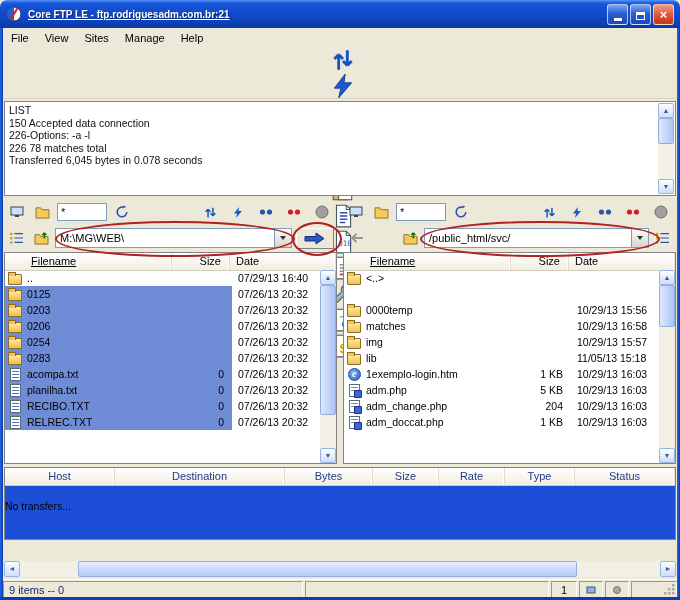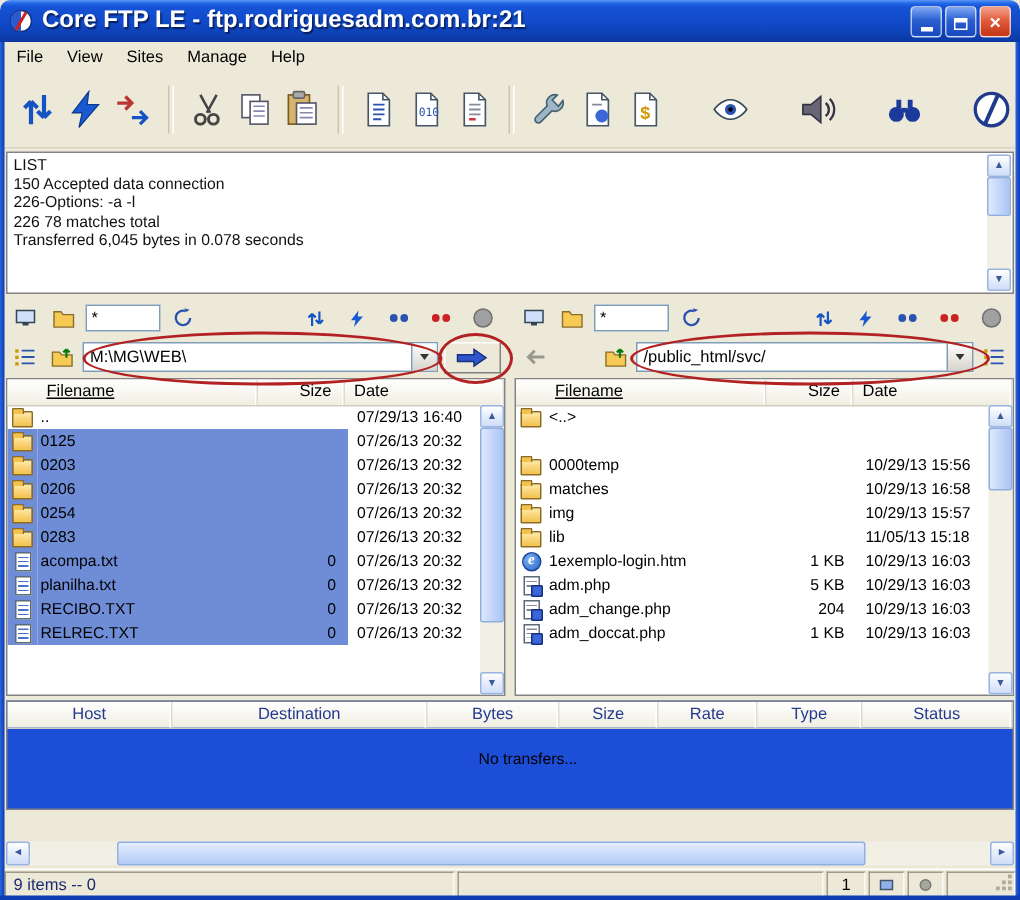--- a/index.html
+++ b/index.html
@@ -7,38 +7,38 @@
     font-family:"Liberation Sans",sans-serif;-webkit-font-smoothing:antialiased;}
   
   .frame-l,.frame-r{position:absolute;top:26px;bottom:0;width:3px;background:linear-gradient(90deg,#2a64e0,#0b3cb0);z-index:5;}
   .frame-l{left:0}.frame-r{right:0}
   .frame-b{position:absolute;left:0;right:0;bottom:0;height:3px;background:#0b3cb0;z-index:5;}
   
   .titlebar{position:absolute;left:0;top:0;width:680px;height:28px;border-radius:7px 7px 0 0;
     background:linear-gradient(180deg,#5a96f5 0%,#2268e8 8%,#1553d6 16%,#1149c8 55%,#0d3fb2 85%,#0a36a0 100%);
     display:flex;align-items:center;padding:0 6px;box-sizing:border-box;z-index:6;}
   .appicon{width:17px;height:17px;margin-right:5px;display:flex;align-items:center;}
-  .title-text{color:#fff;font-weight:bold;font-size:16px;text-shadow:1px 1px 1px rgba(0,0,20,.6);flex:1;
-    white-space:nowrap;overflow:hidden;}
+  .title-text{color:#fff;font-weight:bold;font-size:10px;text-shadow:1px 1px 1px rgba(0,0,20,.6);flex:1;
+    white-space:nowrap;overflow:hidden;text-decoration:underline;}
   .winbtns{display:flex;gap:2px;}
   .wbtn{width:21px;height:21px;border-radius:3px;border:1px solid rgba(255,255,255,.65);box-sizing:border-box;
     padding:0;cursor:default;position:relative;}
   .wbtn.mm{background:linear-gradient(180deg,#7da7f5,#2b5fd0 45%,#1b4bc0 90%);}
   .wbtn.cl{background:linear-gradient(180deg,#f2a08a,#e25c3c 45%,#c83a1a 90%);color:#fff;font-size:13px;
     font-weight:bold;line-height:17px;text-align:center;}
   .wb-min::after{content:"";display:block;width:8px;height:3px;background:#fff;margin:11px auto 0;}
   .wb-max::after{content:"";display:block;width:9px;height:8px;border:1px solid #fff;border-top:3px solid #fff;
     margin:3px auto 0;box-sizing:border-box;}
   
   .menubar{position:absolute;left:3px;right:3px;top:28px;height:19px;display:flex;align-items:center;
     font-size:11px;background:#ece9d8;}
   .mitem{padding:2px 8px;}
   
   .toolbar{position:absolute;left:3px;right:3px;top:47px;height:52px;display:flex;align-items:center;
-    padding-left:6px;border-bottom:1px solid #d8d4c0;box-sizing:border-box;}
+    padding-left:6px;border-bottom:1px solid #d8d4c0;box-sizing:border-box;flex-direction:column;}
   .tbtn{width:32px;height:36px;display:flex;align-items:center;justify-content:center;}
   .tbtn svg{width:26px;height:26px;}
   .tbtn.spread{margin-left:26px;}
   .tsep{width:2px;height:32px;border-left:1px solid #c9c5b2;border-right:1px solid #fff;margin:0 7px;}
   
   .logarea{position:absolute;left:4px;right:4px;top:101px;height:95px;background:#fff;
     border:1px solid #848284;box-sizing:border-box;}
   .loglines{position:absolute;left:2px;top:1px;right:20px;bottom:1px;overflow:hidden;
     font-size:10.5px;line-height:12.5px;color:#111;padding:1px 2px;}
   .vscroll{position:absolute;right:1px;top:1px;bottom:1px;width:16px;background:#f2f0e4;
@@ -98,21 +98,21 @@
     font-style:italic;font-family:"Liberation Serif",serif;}
   .fi.none{visibility:hidden;width:11px;height:13px;}
   
   .queue{position:absolute;left:4px;right:4px;top:467px;height:73px;background:#1d4ed8;border:1px solid #848284;box-sizing:border-box;}
   .qheader{height:17px;display:flex;font-size:11px;background:linear-gradient(180deg,#ffffff,#f0eee1);
     border-bottom:1px solid #d0cdbf;color:#233a8f;}
   .qcell{border-right:1px solid #e0ddcf;box-shadow:inset -1px 0 0 #fff;line-height:16px;text-align:center;box-sizing:border-box;}
   .qcell:nth-child(1){flex:0 0 110px;}.qcell:nth-child(2){flex:0 0 170px;}.qcell:nth-child(3){flex:0 0 88px;}
   .qcell:nth-child(4){flex:0 0 66px;}.qcell:nth-child(5){flex:0 0 66px;}.qcell:nth-child(6){flex:0 0 70px;}
   .qcell:nth-child(7){flex:1;}
-  .qbody{text-align:center;font-size:10.5px;padding-top:14px;color:#000;padding-left:24px;}
+  .qbody{text-align:left;font-size:10.5px;padding-top:14px;color:#000;}
   
   .hscroll{position:absolute;left:4px;right:4px;top:561px;height:16px;background:#f2f0e4;display:flex;}
   .harw{width:16px;height:16px;background:linear-gradient(180deg,#fdfefe,#cfddf8);border:1px solid #98b4e4;
     border-radius:2px;color:#3a5a9a;font-size:7px;line-height:14px;text-align:center;box-sizing:border-box;}
   .htrack{flex:1;position:relative;}
   .hthumb{position:absolute;top:0;bottom:0;left:9%;width:78%;background:linear-gradient(180deg,#e4edfe,#b4cbf7);
     border:1px solid #90aee0;border-radius:2px;box-sizing:border-box;}
   
   .statusbar{position:absolute;left:3px;right:3px;top:579px;height:18px;display:flex;gap:2px;align-items:stretch;
     border-top:1px solid #fff;padding-top:1px;box-sizing:content-box;text-align:center;}

